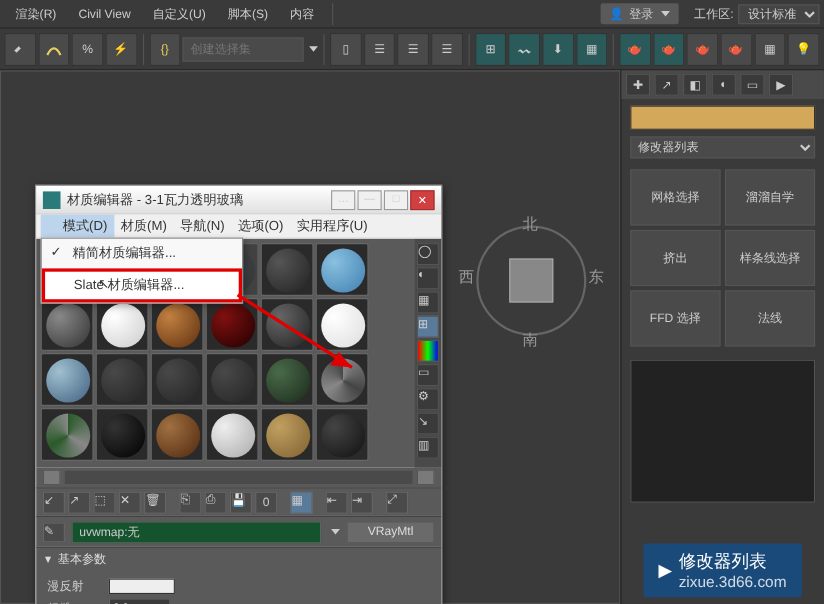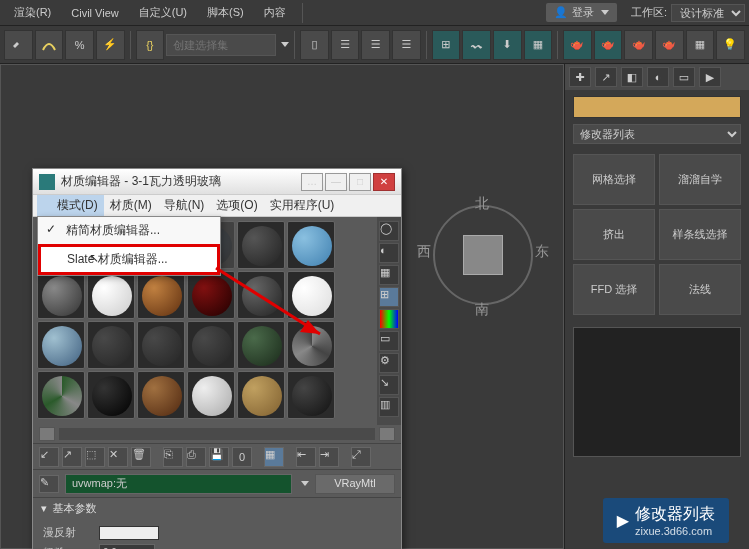--- a/index.html
+++ b/index.html
@@ -77,21 +77,21 @@
 .rollout-hdr { padding: 3px 8px; color: #ddd; font-size: 11px; display: flex; align-items: center; gap: 6px; }
 .rollout-body { padding: 4px 10px; }
 .param-row { display: flex; align-items: center; gap: 6px; padding: 2px 0; }
 .param-lbl { width: 50px; color: #ccc; font-size: 11px; }
 .swatch { width: 60px; height: 14px; background: #eee; border: 1px solid #333; }
 .spinner { width: 56px; height: 16px; background: #3a3a3a; border: 1px solid #666; color: #ccc; font-size: 10px; padding: 0 3px; display: flex; align-items: center; }
 
 .red-arrow { position: absolute; top: 262px; left: 210px; width: 120px; height: 80px; pointer-events: none; z-index: 200; }
 
 .watermark { position: absolute; bottom: 6px; right: 20px; background: #1a4a7a; color: #fff; padding: 6px 14px; border-radius: 3px; display: flex; align-items: center; gap: 6px; font-size: 16px; z-index: 300; }
-.watermark .url { font-size: 11px; opacity: 0.8; }
+.watermark .url { font-size: 14px; opacity: 0.8; }
 
 .arrow-ic { display:inline-block; width:0; height:0; border-left:4px solid transparent; border-right:4px solid transparent; border-top:5px solid #ccc; margin-left:3px; }
 </style>
 </head>
 <body>
 
 <div class="top-menu">
   <span class="top-menu-item">渲染(R)</span>
   <span class="top-menu-item">Civil View</span>
   <span class="top-menu-item">自定义(U)</span>

